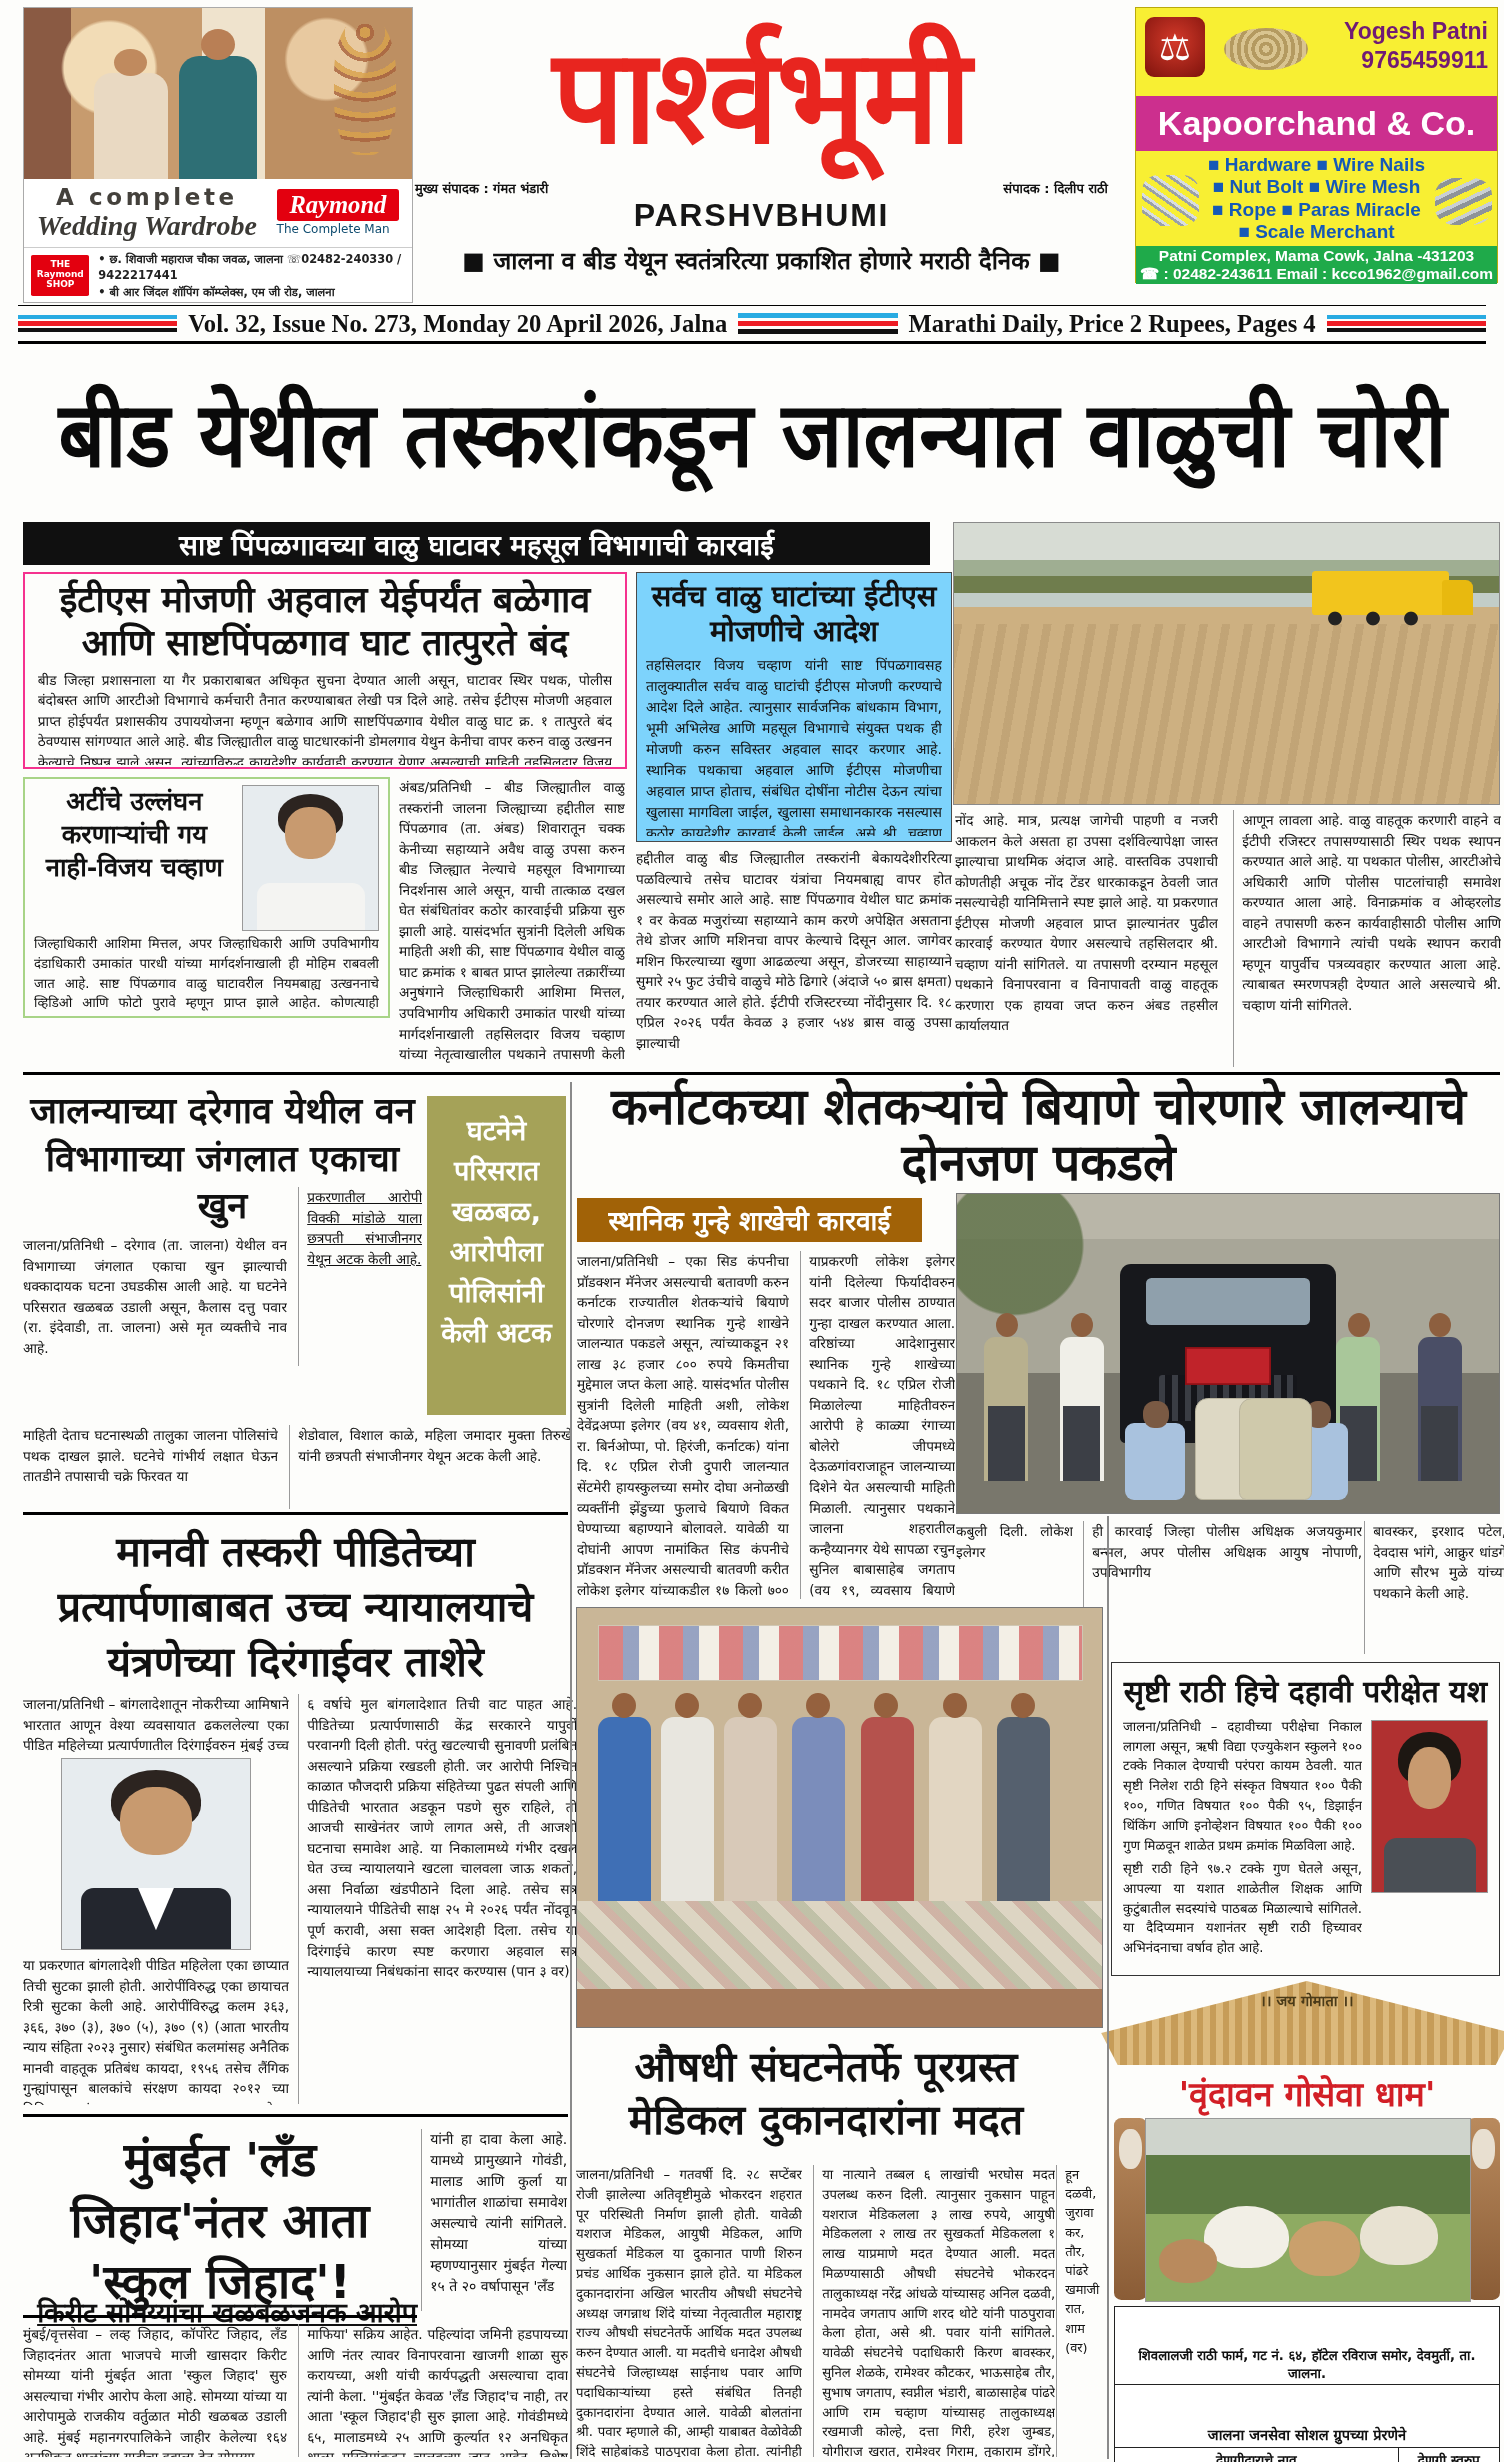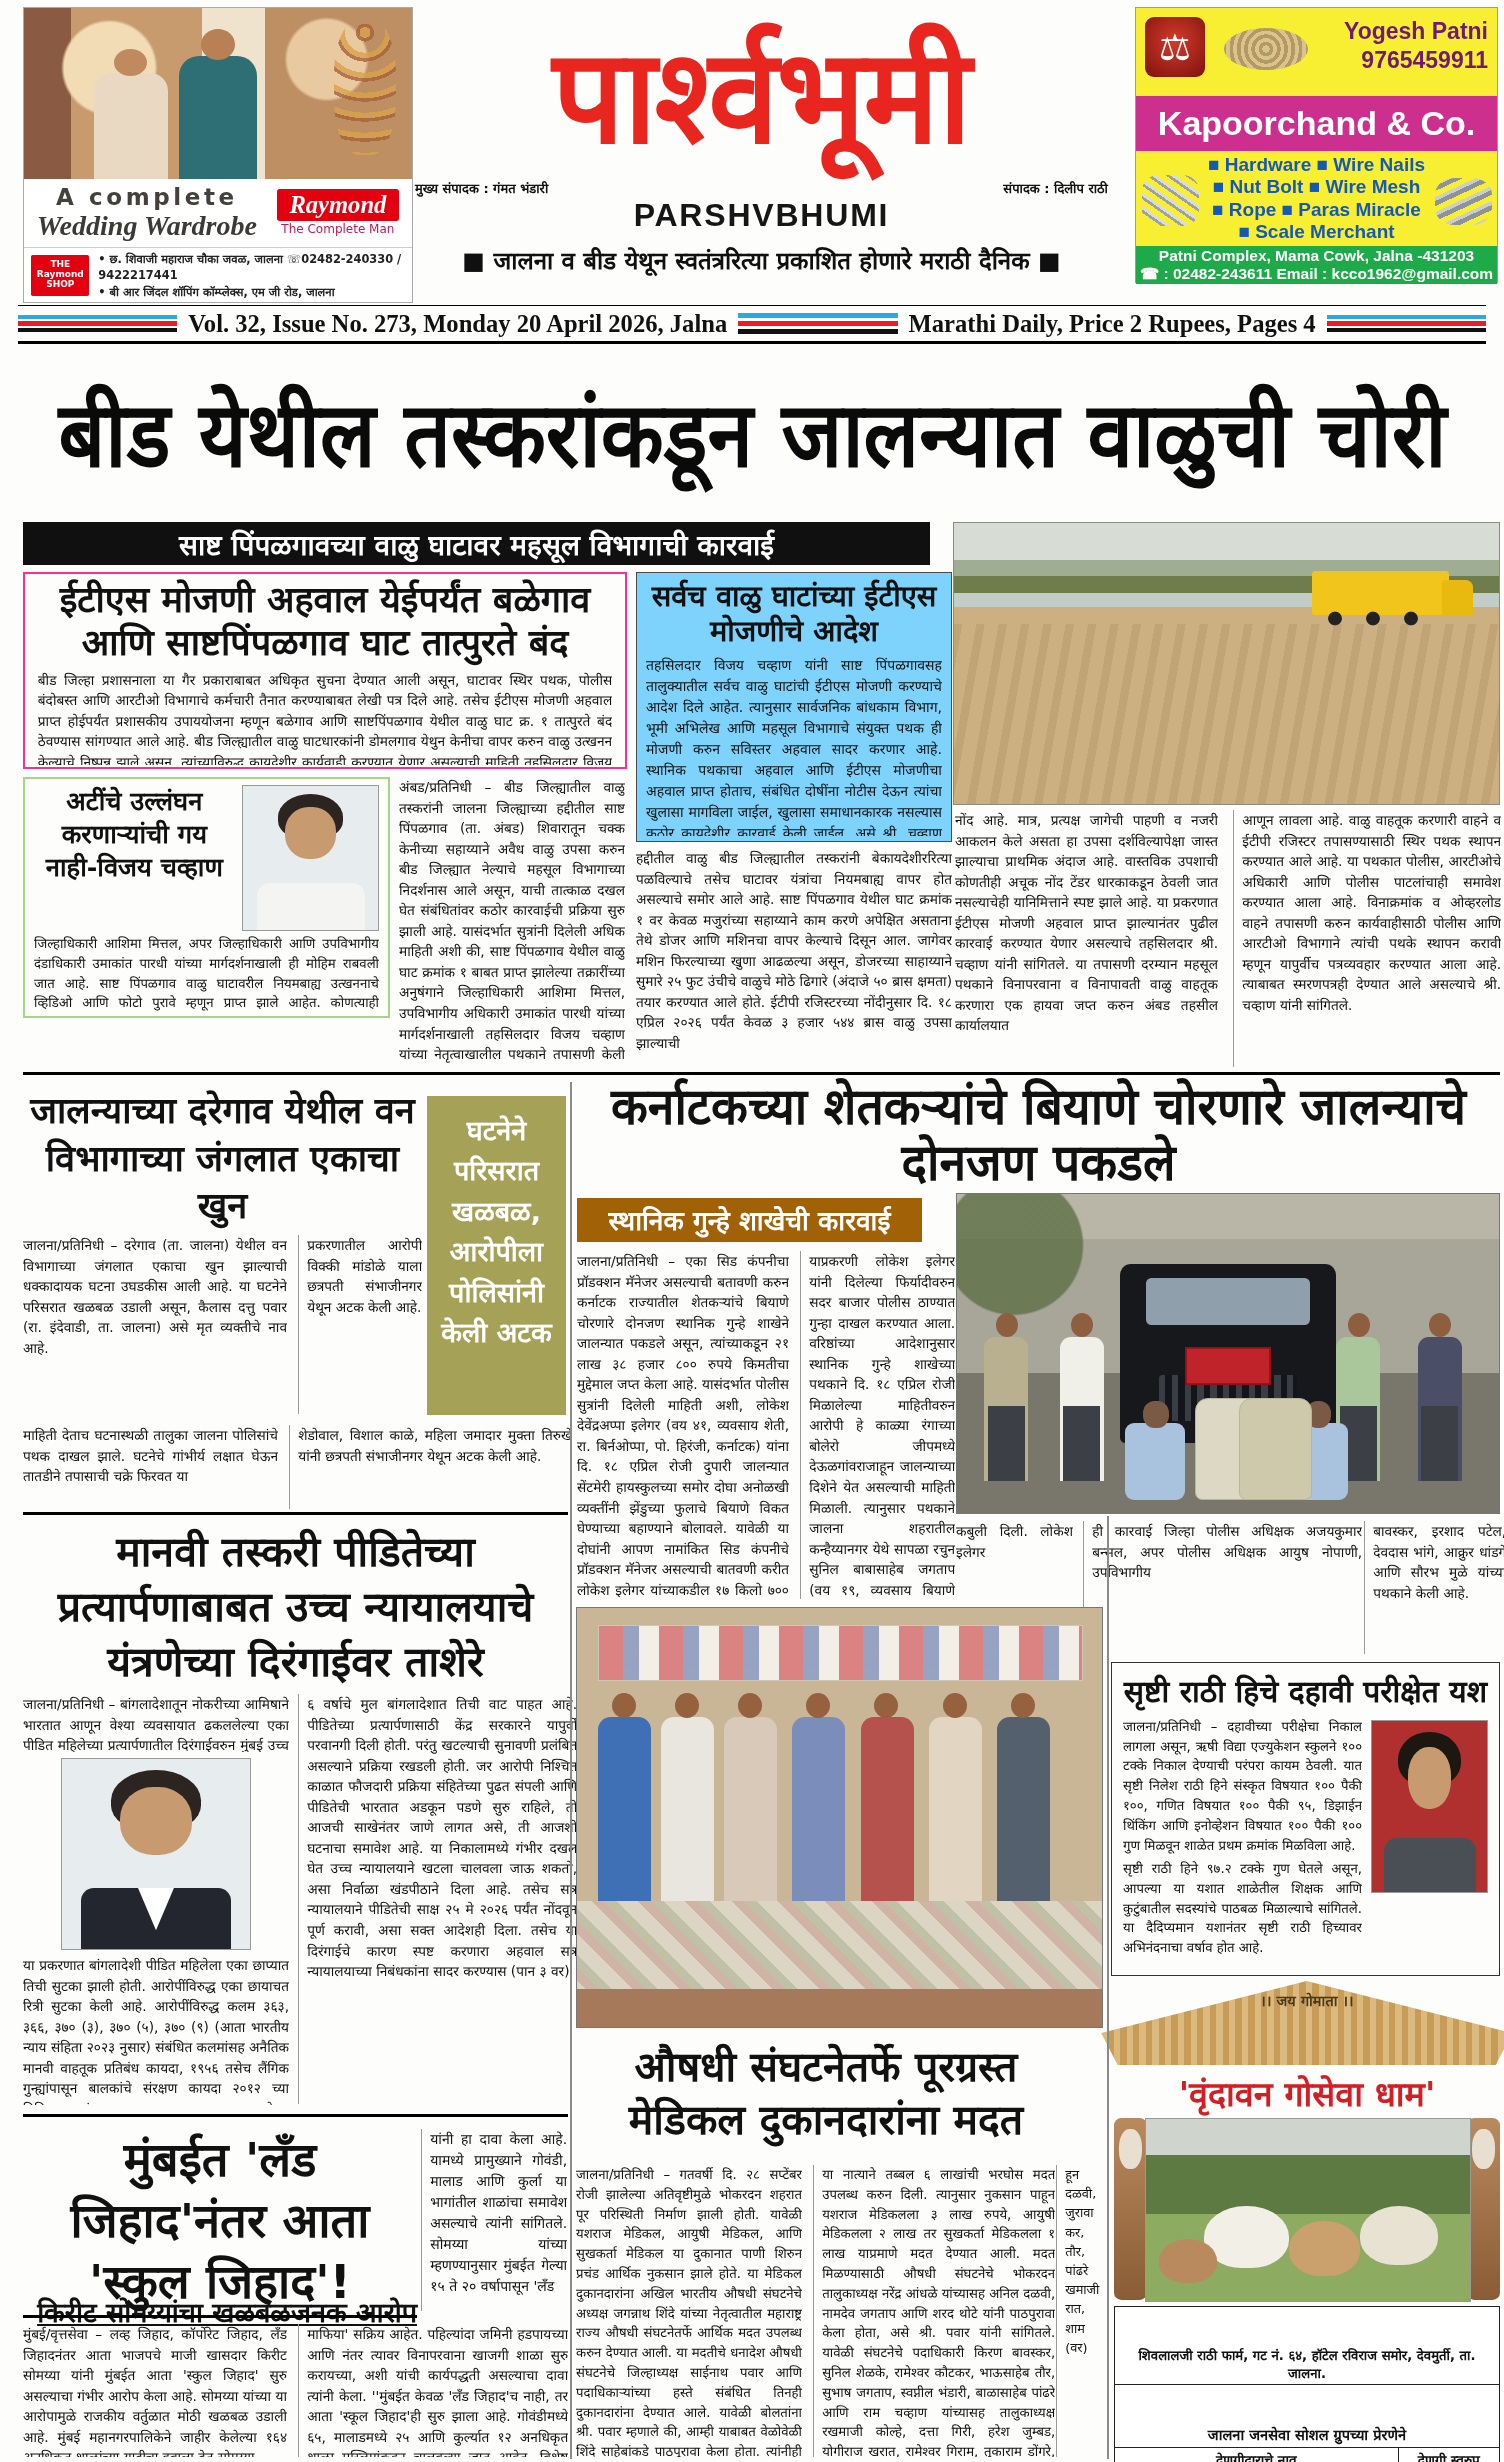--- a/index.html
+++ b/index.html
@@ -19,21 +19,21 @@
   .groom::before{content:"";position:absolute;left:28%;top:-27px;width:44%;height:31px;background:#b97f55;border-radius:50%;}
   .bride{position:absolute;left:18%;bottom:0;width:19%;height:62%;background:#e9d9c2;border-radius:18px 18px 0 0;}
   .bride::before{content:"";position:absolute;left:28%;top:-24px;width:44%;height:27px;background:#c08a5e;border-radius:50%;}
   .flowers{position:absolute;right:4%;top:6%;width:16%;height:80%;
      background:repeating-radial-gradient(circle at 50% 10%,#d9a24b 0 5.5px,#a8623c 5.5px 9px,transparent 9px 20px);border-radius:40%;opacity:.8;}
   .wed-mid{position:absolute;left:0;top:171px;width:100%;height:67px;display:flex;align-items:center;justify-content:space-between;padding:0 12.8px;box-sizing:border-box;}
   .wed-line1{font-size:23px;color:#44413c;letter-spacing:3.6px;text-align:center;font-weight:600;}
   .wed-line2{font-family:"Liberation Serif",serif;font-style:italic;font-weight:700;font-size:28px;color:#3c3a36;}
   .raymond-box{background:#e3000f;color:#fff;font-family:"Liberation Serif",serif;font-style:italic;font-weight:700;
      font-size:24.6px;padding:1.8px 12.8px;border-radius:2.7px;}
-  .raymond-sub{font-size:12px;color:#be185d;text-align:center;margin-top:1.8px;}
+  .raymond-sub{font-size:12px;color:#0c4a6e;margin-top:1.8px;}
   .wed-bottom{position:absolute;left:0;bottom:0;width:100%;height:55px;display:flex;align-items:center;gap:9px;padding:0 7.3px;box-sizing:border-box;border-top:0.9px solid #ccc;}
   .rshop{background:#e3000f;color:#fff;font-size:9px;font-weight:700;padding:5.5px 5.5px;border-radius:1.8px;line-height:1.1;text-align:center;white-space:pre-line;}
   .wed-addr{font-size:11.4px;font-weight:700;color:#222;line-height:1.45;}
   .masthead-title{left:401px;top:5.5px;width:720px;height:169px;display:flex;align-items:center;justify-content:center;
      color:#e8251f;font-size:126px;font-weight:900;white-space:nowrap;transform:scaleY(1.04);letter-spacing:-1.8px;}
   .mast-editors{left:415px;top:179px;width:693px;display:flex;justify-content:space-between;font-size:13px;font-weight:700;}
   .mast-latin{left:415px;top:197px;width:693px;text-align:center;font-family:"Liberation Sans",sans-serif;
      font-size:32px;font-weight:900;letter-spacing:1.8px;color:#161616;}
   .mast-tagline{left:415px;top:243px;width:693px;text-align:center;font-size:24px;font-weight:800;color:#101010;}
   
@@ -272,21 +272,21 @@
 
   <div class="abs col" style="left:399px;top:777px;width:226px;height:288px;">अंबड/प्रतिनिधी – बीड जिल्ह्यातील वाळु तस्करांनी जालना जिल्ह्याच्या हद्दीतील साष्ट पिंपळगाव (ता. अंबड) शिवारातून चक्क केनीच्या सहाय्याने अवैध वाळु उपसा करुन बीड जिल्ह्यात नेल्याचे महसूल विभागाच्या निदर्शनास आले असून, याची तात्काळ दखल घेत संबंधितांवर कठोर कारवाईची प्रक्रिया सुरु झाली आहे. यासंदर्भात सुत्रांनी दिलेली अधिक माहिती अशी की, साष्ट पिंपळगाव येथील वाळु घाट क्रमांक १ बाबत प्राप्त झालेल्या तक्रारींच्या अनुषंगाने जिल्हाधिकारी आशिमा मित्तल, उपविभागीय अधिकारी उमाकांत पारधी यांच्या मार्गदर्शनाखाली तहसिलदार विजय चव्हाण यांच्या नेतृत्वाखालील पथकाने तपासणी केली असता जालना जिल्ह्याच्या</div>
   <div class="abs col" style="left:636px;top:848px;width:316px;height:217px;">हद्दीतील वाळु बीड जिल्ह्यातील तस्करांनी बेकायदेशीररित्या पळविल्याचे तसेच घाटावर यंत्रांचा नियमबाह्य वापर होत असल्याचे समोर आले आहे. साष्ट पिंपळगाव येथील घाट क्रमांक १ वर केवळ मजुरांच्या सहाय्याने काम करणे अपेक्षित असताना तेथे डोजर आणि मशिनचा वापर केल्याचे दिसून आल. जागेवर मशिन फिरल्याच्या खुणा आढळल्या असून, डोजरच्या साहाय्याने सुमारे २५ फुट उंचीचे वाळुचे मोठे ढिगारे (अंदाजे ५० ब्रास क्षमता) तयार करण्यात आले होते. ईटीपी रजिस्टरच्या नोंदीनुसार दि. १८ एप्रिल २०२६ पर्यंत केवळ ३ हजार ५४४ ब्रास वाळु उपसा झाल्याची</div>
   <div class="abs col" style="left:955px;top:810px;width:263px;height:257px;">नोंद आहे. मात्र, प्रत्यक्ष जागेची पाहणी व नजरी आकलन केले असता हा उपसा दर्शविल्यापेक्षा जास्त झाल्याचा प्राथमिक अंदाज आहे. वास्तविक उपशाची कोणतीही अचूक नोंद टेंडर धारकाकडून ठेवली जात नसल्याचेही यानिमित्ताने स्पष्ट झाले आहे. या प्रकरणात ईटीएस मोजणी अहवाल प्राप्त झाल्यानंतर पुढील कारवाई करण्यात येणार असल्याचे तहसिलदार श्री. चव्हाण यांनी सांगितले. या तपासणी दरम्यान महसूल पथकाने विनापरवाना व विनापावती वाळु वाहतूक करणारा एक हायवा जप्त करुन अंबड तहसील कार्यालयात</div>
   <div class="abs col vr" style="left:1233px;top:810px;width:259px;height:257px;">आणून लावला आहे. वाळु वाहतूक करणारी वाहने व ईटीपी रजिस्टर तपासण्यासाठी स्थिर पथक स्थापन करण्यात आले आहे. या पथकात पोलीस, आरटीओचे अधिकारी आणि पोलीस पाटलांचाही समावेश करण्यात आला आहे. विनाक्रमांक व ओव्हरलोड वाहने तपासणी करुन कार्यवाहीसाठी पोलीस आणि आरटीओ विभागाने त्यांची पथके स्थापन करावी म्हणून यापुर्वीच पत्रव्यवहार करण्यात आला आहे. त्याबाबत स्मरणपत्रही देण्यात आले असल्याचे श्री. चव्हाण यांनी सांगितले.</div>
 
   <div class="abs rule" style="left:23px;top:1072px;width:1477px;height:2.7px;"></div>
 
   <div class="abs khun-head">जालन्याच्या दरेगाव येथील वन विभागाच्या जंगलात एकाचा खुन</div>
   <div class="abs col" style="left:23px;top:1235px;width:264px;height:179px;">जालना/प्रतिनिधी – दरेगाव (ता. जालना) येथील वन विभागाच्या जंगलात एकाचा खुन झाल्याची धक्कादायक घटना उघडकीस आली आहे. या घटनेने परिसरात खळबळ उडाली असून, कैलास दत्तु पवार (रा. इंदेवाडी, ता. जालना) असे मृत व्यक्तीचे नाव आहे.</div>
-  <div class="abs col vr" style="left:298px;top:1235px;width:115px;height:179px;">प्रकरणातील आरोपी विक्की मांडोळे याला छत्रपती संभाजीनगर येथून अटक केली आहे.</div>
+  <div class="abs col vr" style="left:298px;top:1187px;width:115px;height:179px;text-decoration:underline;">प्रकरणातील आरोपी विक्की मांडोळे याला छत्रपती संभाजीनगर येथून अटक केली आहे.</div>
   <div class="abs olive-box">घटनेने परिसरात खळबळ, आरोपीला पोलिसांनी केली अटक</div>
   <div class="abs col" style="left:23px;top:1425px;width:255px;height:84px;">माहिती देताच घटनास्थळी तालुका जालना पोलिसांचे पथक दाखल झाले. घटनेचे गांभीर्य लक्षात घेऊन तातडीने तपासाची चक्रे फिरवत या</div>
   <div class="abs col vr" style="left:289px;top:1425px;width:274px;height:84px;">शेडोवाल, विशाल काळे, महिला जमादार मुक्ता तिरुखे यांनी छत्रपती संभाजीनगर येथून अटक केली आहे.</div>
 
   <div class="abs k-head">कर्नाटकच्या शेतकऱ्यांचे बियाणे चोरणारे जालन्याचे दोनजण पकडले</div>
   <div class="abs k-bar">स्थानिक गुन्हे शाखेची कारवाई</div>
   <div class="abs col" style="left:577px;top:1251px;width:212px;height:348px;">जालना/प्रतिनिधी – एका सिड कंपनीचा प्रॉडक्शन मॅनेजर असल्याची बतावणी करुन कर्नाटक राज्यातील शेतकऱ्यांचे बियाणे चोरणारे दोनजण स्थानिक गुन्हे शाखेने जालन्यात पकडले असून, त्यांच्याकडून २१ लाख ३८ हजार ८०० रुपये किमतीचा मुद्देमाल जप्त केला आहे. यासंदर्भात पोलीस सुत्रांनी दिलेली माहिती अशी, लोकेश देवेंद्रअप्पा इलेगर (वय ४१, व्यवसाय शेती, रा. बिर्नओप्पा, पो. हिरंजी, कर्नाटक) यांना दि. १८ एप्रिल रोजी दुपारी जालन्यात सेंटमेरी हायस्कुलच्या समोर दोघा अनोळखी व्यक्तींनी झेंडुच्या फुलाचे बियाणे विकत घेण्याच्या बहाण्याने बोलावले. यावेळी या दोघांनी आपण नामांकित सिड कंपनीचे प्रॉडक्शन मॅनेजर असल्याची बातवणी करीत लोकेश इलेगर यांच्याकडील १७ किलो ७०० ग्रॅम बियाणे</div>
   <div class="abs col vr" style="left:800px;top:1251px;width:146px;height:348px;">याप्रकरणी लोकेश इलेगर यांनी दिलेल्या फिर्यादीवरुन सदर बाजार पोलीस ठाण्यात गुन्हा दाखल करण्यात आला. वरिष्ठांच्या आदेशानुसार स्थानिक गुन्हे शाखेच्या पथकाने दि. १८ एप्रिल रोजी मिळालेल्या माहितीवरुन आरोपी हे काळ्या रंगाच्या बोलेरो जीपमध्ये देऊळगांवराजाहून जालन्याच्या दिशेने येत असल्याची माहिती मिळाली. त्यानुसार पथकाने जालना शहरातील कन्हैय्यानगर येथे सापळा रचुन सुनिल बाबासाहेब जगताप (वय १९, व्यवसाय बियाणे खरेदी-विक्री) आणि वैभव यांना ताब्यात घेतले.</div>
 
   <div class="abs suv-photo">

